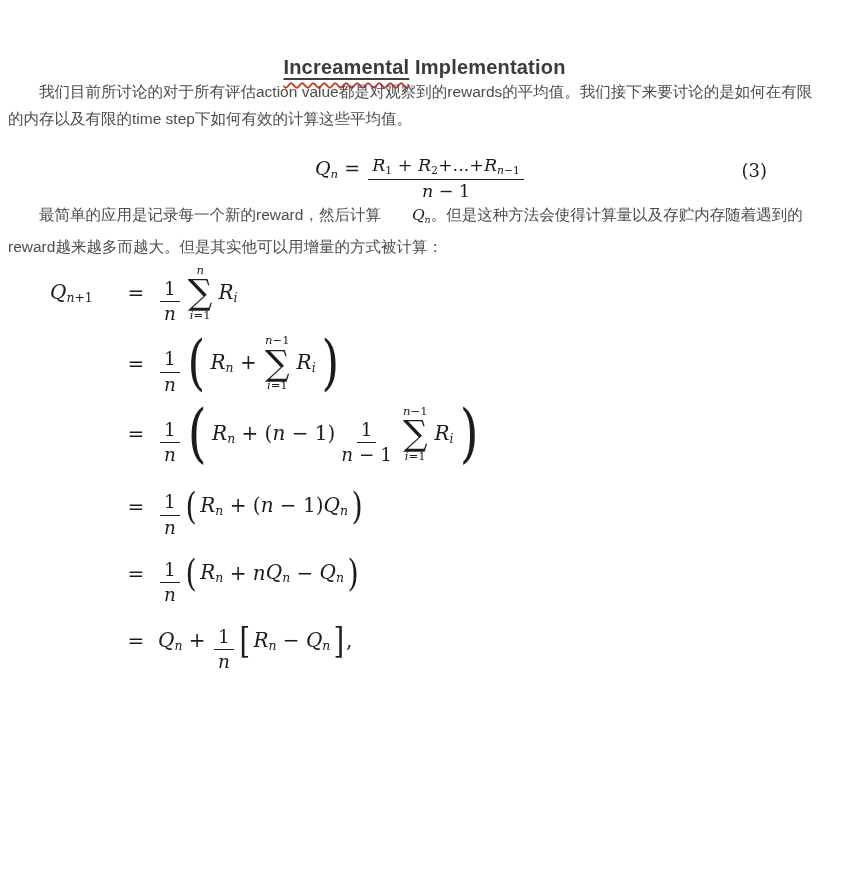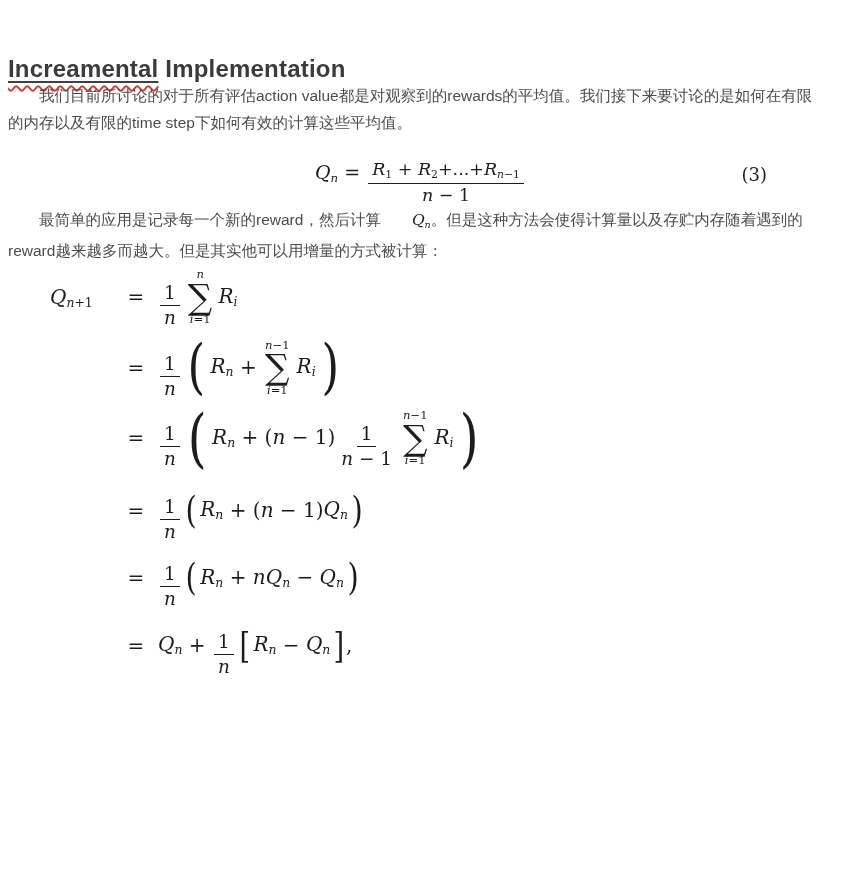--- a/index.html
+++ b/index.html
@@ -9,22 +9,22 @@
     font-family:"Liberation Sans","DejaVu Sans",sans-serif;
     color:#4c4c4c;
   }
   main.doc { position:relative; width:841px; height:890px; }
 
   h1.title {
     margin:8px 0 0 8px; font-size:23px; line-height:1.05;
     font-weight:bold; color:#363636; letter-spacing:0.2px;
   }
   h2.section {
-    margin:56px 0 0 8px; font-size:24px; line-height:1.1;
-    font-weight:bold; color:#3b3b3b; letter-spacing:0.2px;
+    margin:56px 0 0 8px; font-size:20px; line-height:1.1;
+    font-weight:bold; color:#3b3b3b; letter-spacing:0.2px;text-align:center;
   }
   .missp {
     text-decoration-line:underline; text-decoration-style:wavy;
     text-decoration-color:#cf3a2d; text-decoration-thickness:1.5px;
     text-underline-offset:8px; text-decoration-skip-ink:none;
   }
   .missp-inner {
     text-decoration-line:underline; text-decoration-style:solid;
     text-decoration-color:#3f3f3f; text-decoration-thickness:2px;
     text-underline-offset:4px; text-decoration-skip-ink:none;

